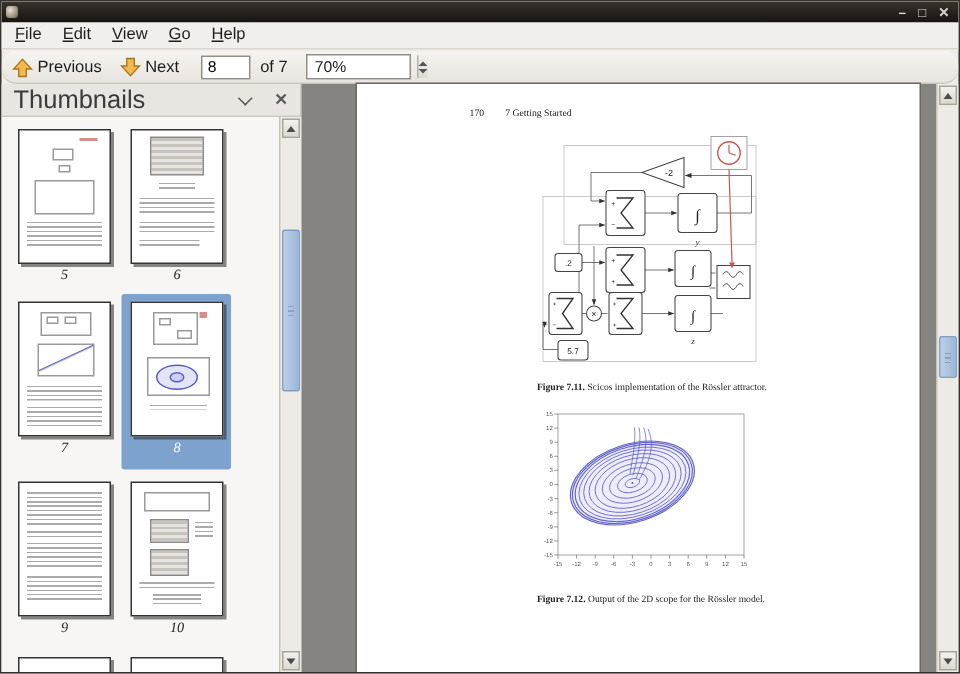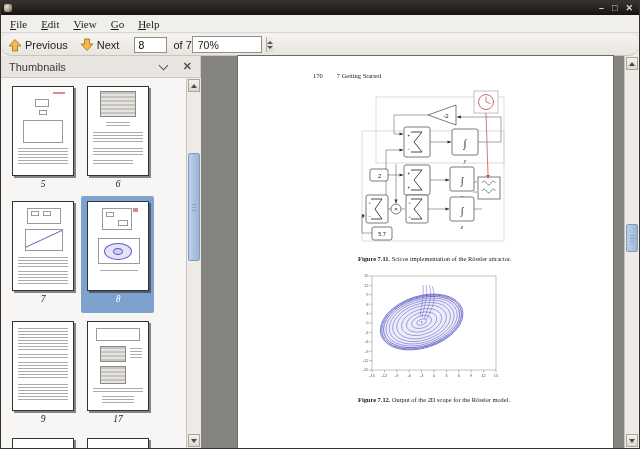--- a/index.html
+++ b/index.html
@@ -8,44 +8,44 @@
     font-family:"Liberation Sans",sans-serif;background:#efede9;border:1px solid #37322c;}
   
   #titlebar{position:absolute;left:0;top:0;width:100%;height:14px;
     background:linear-gradient(#39332d,#171310);display:flex;align-items:center;}
   #win-icon{width:8px;height:8px;margin-left:3px;border-radius:2px;
     background:radial-gradient(circle at 35% 35%,#e8e2d2,#8f8774 70%,#4a443a);}
   #win-controls{margin-left:auto;display:flex;gap:8px;margin-right:6px;}
   .win-btn{color:#dcd9d4;font-size:9px;line-height:9px;font-weight:bold;cursor:default;}
   
   #menubar{position:absolute;left:0;top:14px;width:100%;height:18px;background:#f1efeb;
-    border-bottom:1px solid #dbd7d0;display:flex;align-items:flex-end;padding-left:2px;font-family:Liberation Serif, serif;}
+    border-bottom:1px solid #dbd7d0;display:flex;align-items:flex-start;padding-left:2px;}
   .menu-item{font-size:11px;color:#1d1d1d;padding:2px 7px;}
   .menu-item u{text-decoration:underline;}
   
   #toolbar{position:absolute;left:0;top:33px;width:100%;height:22px;
     background:linear-gradient(#f6f4f0,#e8e5df);border-bottom:1px solid #c9c5bd;
     display:flex;align-items:center;border-radius:10px;}
   .tb-btn{display:flex;align-items:center;gap:3px;font-size:11px;color:#1d1d1d;
     padding:1px 5px;margin-left:2px;}
   #page-entry{width:33px;height:16px;margin-left:10px;border:1px solid #948f85;
     background:#fff;font-size:10.5px;font-family:"Liberation Sans",sans-serif;padding:0 3px;}
   #of-label{font-size:11px;color:#1d1d1d;margin-left:6px;}
-  #zoom-combo{width:70px;height:17px;margin-left:0;border:1px solid #948f85;
+  #zoom-combo{width:70px;height:17px;margin-left:12px;border:1px solid #948f85;
     background:#fff;display:flex;align-items:center;position:relative;gap:47px;}
   #zoom-value{font-size:10.5px;color:#1d1d1d;padding-left:5px;flex:1;}
   #zoom-spin{width:15px;height:100%;border-left:1px solid #b5b0a7;background:linear-gradient(#f2f0ec,#dedad3);
     display:flex;flex-direction:column;align-items:center;justify-content:center;gap:2px;}
   .spin-up{width:0;height:0;border-left:3px solid transparent;border-right:3px solid transparent;border-bottom:3px solid #555;}
   .spin-dn{width:0;height:0;border-left:3px solid transparent;border-right:3px solid transparent;border-top:3px solid #555;}
   
   #sidebar{position:absolute;left:0;top:55px;width:200px;bottom:0;background:#f7f6f4;}
   #sidebar-header{position:absolute;left:0;top:0;width:100%;height:22px;background:#e9e6e1;
     border-bottom:1px solid #cfcbc4;border-right:1px solid #cfcbc4;display:flex;align-items:center;}
-  #sidebar-title{font-size:11px;color:#3a3a3a;margin-left:8px;flex:1;}
+  #sidebar-title{font-size:17px;color:#3a3a3a;margin-left:8px;flex:1;}
   #sidebar-chevron{width:7px;height:7px;border-right:1.5px solid #5a5a5a;border-bottom:1.5px solid #5a5a5a;
     transform:rotate(45deg);margin-right:16px;margin-top:-3px;}
   #sidebar-close{font-size:11px;font-weight:bold;color:#5a5a5a;margin-right:8px;}
   #thumb-list{position:absolute;left:0;top:22px;right:15px;bottom:0;overflow:hidden;background:#f7f6f4;}
   .thumb{position:absolute;width:62px;height:90px;background:#fff;border:1px solid #333;
     box-shadow:2px 2px 0 rgba(40,40,40,.55);}
   .thumb-label{position:absolute;width:62px;text-align:center;font-family:"Liberation Serif",serif;
     font-style:italic;font-size:9.5px;color:#222;}
   #sel-box{position:absolute;left:80px;top:118px;width:73px;height:117px;background:#7da2cd;border-radius:2px;}
   .lbl-sel{color:#fff;}
@@ -190,21 +190,21 @@
       <div class="thumb-label" style="left:11px;top:336px;">9</div>
 
       <div class="thumb" style="left:86px;top:243px;">
         <div class="bx" style="left:8px;top:6px;width:44px;height:13px;"></div>
         <div class="dlg" style="left:12px;top:24px;width:26px;height:16px;"></div>
         <div class="dlg" style="left:12px;top:44px;width:26px;height:18px;"></div>
         <div class="tx" style="left:42px;top:26px;width:12px;height:10px;"></div>
         <div class="tx" style="left:5px;top:66px;width:50px;height:4px;"></div>
         <div class="tx" style="left:14px;top:74px;width:32px;height:8px;"></div>
       </div>
-      <div class="thumb-label" style="left:86px;top:336px;">17</div>
+      <div class="thumb-label" style="left:86px;top:336px;">10</div>
 
       <div class="thumb" style="left:11px;top:360px;"></div>
       <div class="thumb" style="left:86px;top:360px;"></div>
     </div>
 
     <div class="sb" id="sb-side">
       <div class="sb-btn" style="top:1px;">
           <div class="arr-up"></div>
         </div>
       <div class="sb-thumb" style="top:75px;height:108px;">

